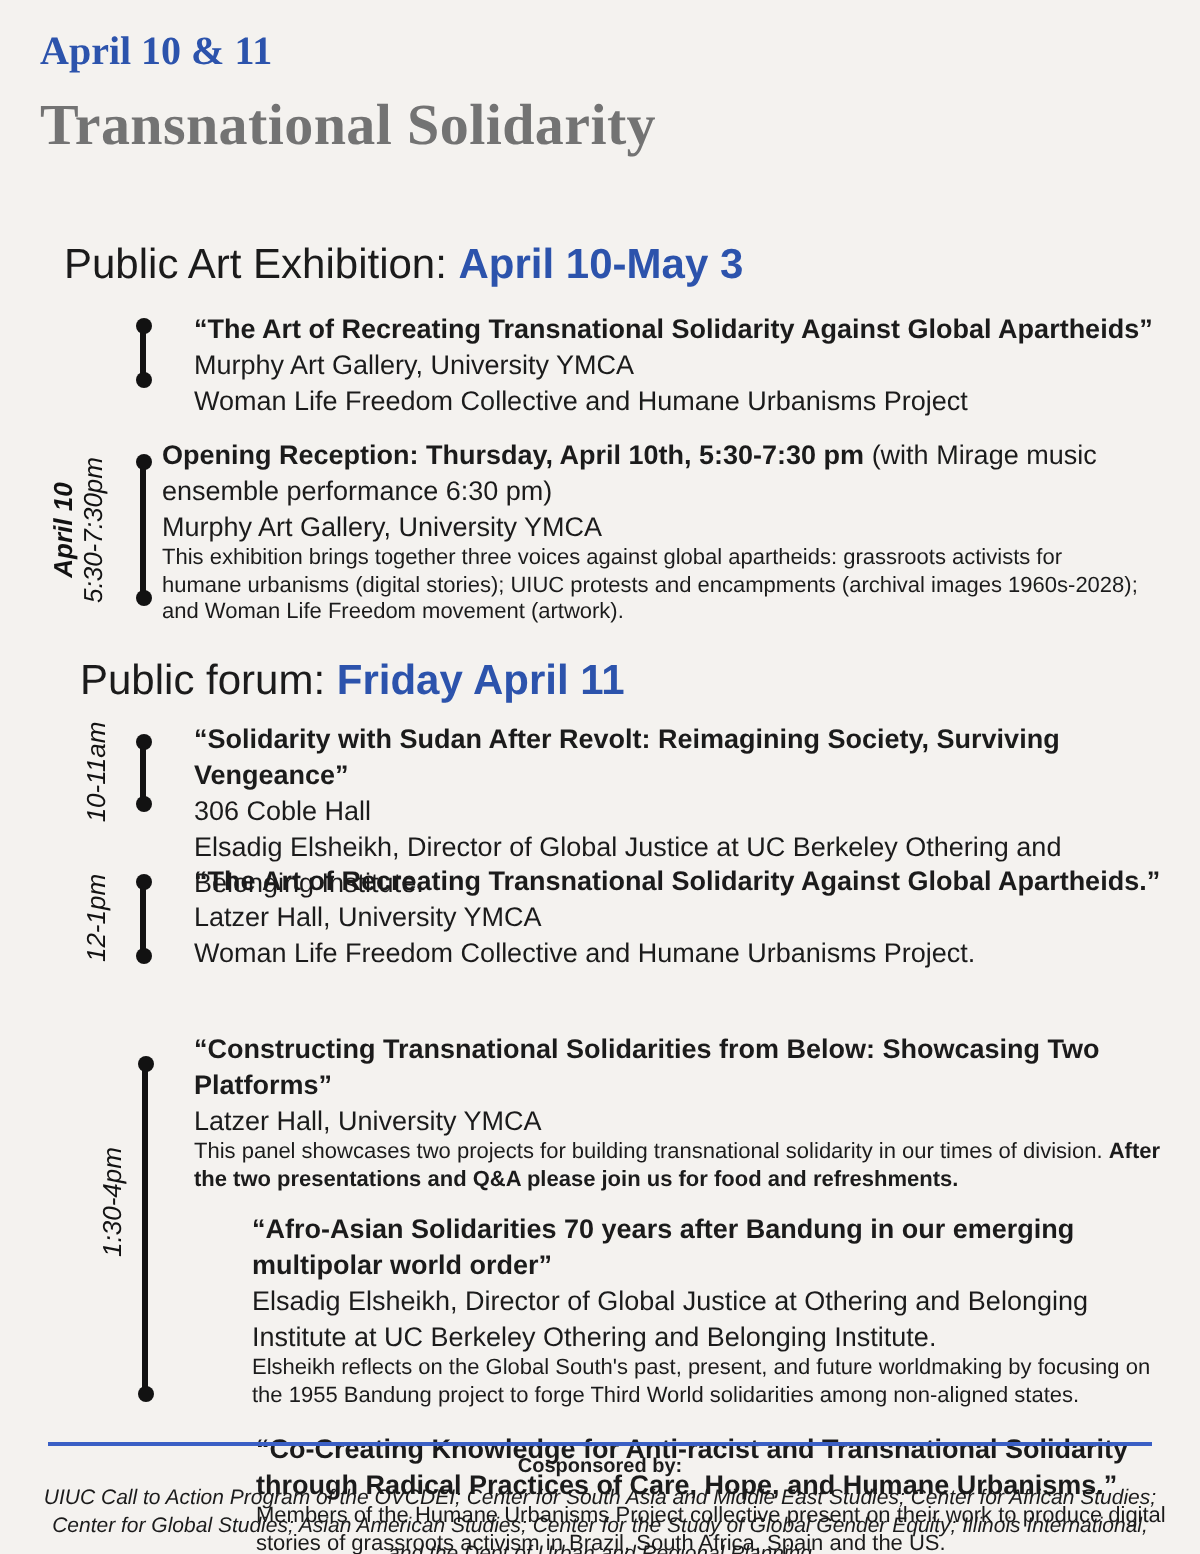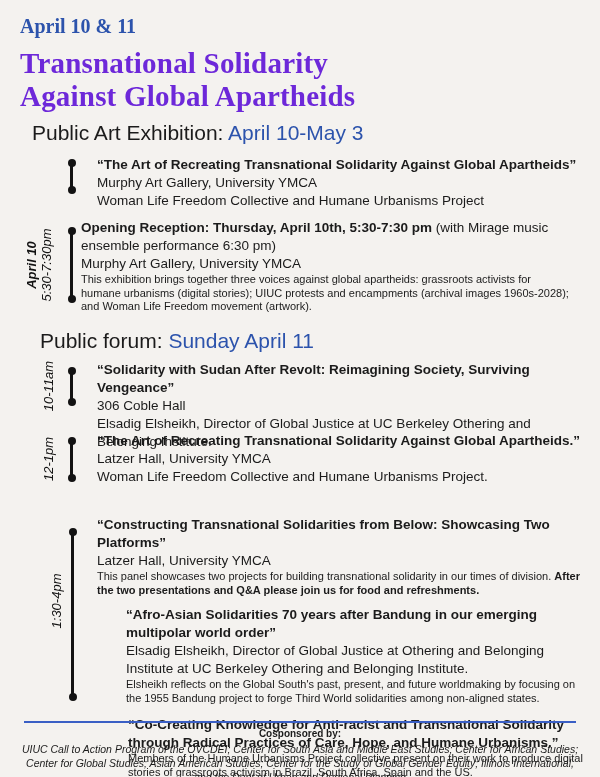--- a/index.html
+++ b/index.html
@@ -11,26 +11,26 @@
     overflow:hidden;
   }
   
   .header { position:absolute; left:20px; top:10px; }
   .date-title {
     font-family:"Liberation Serif", serif; font-weight:bold;
     font-size:20px; line-height:32px; color: var(--accent_blue, #2c53ac);
   }
   .main-title {
     font-family:"Liberation Serif", serif; font-weight:bold;
-    font-size:29px; line-height:33px; letter-spacing:.2px; color:#6d28d9;
+    font-size:29px; line-height:33px; letter-spacing:.2px; color:#737373;
     margin-top:5px;
   }
   
   .sec { position:absolute; margin:0; font-size:21px; line-height:26px; font-weight:normal; }
-  .sec .accent { font-weight:normal; color: var(--accent_blue, #2c53ac); }
+  .sec .accent { font-weight:bold; color: var(--accent_blue, #2c53ac); }
   
   .event { position:absolute; font-size:13.5px; line-height:18px; }
   .event p { margin:0; }
   .title { font-weight:bold; }
   .venue { }
   .small { font-size:11px; line-height:13.5px; }
   .sub { margin-left:31px; width:455px; }
   .sub1 { margin-top:0; }
   .sub2 { margin-top:0; }
   
@@ -59,21 +59,20 @@
 </style>
 </head>
 <body>
 
 <div class="page">
 
   <div class="header">
     <div class="date-title">April 10 &amp; 11</div>
     <div class="main-title">
       <div>Transnational Solidarity</div>
-      <div>Against Global Apartheids</div>
     </div>
   </div>
 
   <h2 class="sec" style="left:32px; top:120px;">
     <span>Public Art Exhibition: </span><span class="accent">April 10-May 3</span>
   </h2>
 
   <div class="tl" style="left:70px; top:163px; height:27px;"></div>
   <div class="tl" style="left:70px; top:231px; height:68px;"></div>
   <div class="tl" style="left:70px; top:371px; height:31px;"></div>
@@ -94,21 +93,21 @@
     <p>Woman Life Freedom Collective and Humane Urbanisms Project</p>
   </div>
 
   <div class="event" style="left:81px; top:219px; width:488px;">
     <p style="max-width:478px;"><strong>Opening Reception: Thursday, April 10th, 5:30-7:30 pm</strong><span> (with Mirage music ensemble performance 6:30 pm)</span></p>
     <p class="venue">Murphy Art Gallery, University YMCA</p>
     <p class="small">This exhibition brings together three voices against global apartheids: grassroots activists for humane urbanisms (digital stories); UIUC protests and encampments (archival images 1960s-2028); and Woman Life Freedom movement (artwork).</p>
   </div>
 
   <h2 class="sec" style="left:40px; top:328px;">
-    <span>Public forum: </span><span class="accent">Sunday April 11</span>
+    <span>Public forum: </span><span class="accent">Friday April 11</span>
   </h2>
 
   <div class="event" style="left:97px; top:361px; width:480px;">
     <p class="title">“Solidarity with Sudan After Revolt: Reimagining Society, Surviving Vengeance”</p>
     <p class="venue">306 Coble Hall</p>
     <p>Elsadig Elsheikh, Director of Global Justice at UC Berkeley Othering and Belonging Institute.</p>
   </div>
 
   <div class="event" style="left:97px; top:432px; width:488px;">
     <p class="title">“The Art of Recreating Transnational Solidarity Against Global Apartheids.”</p>

